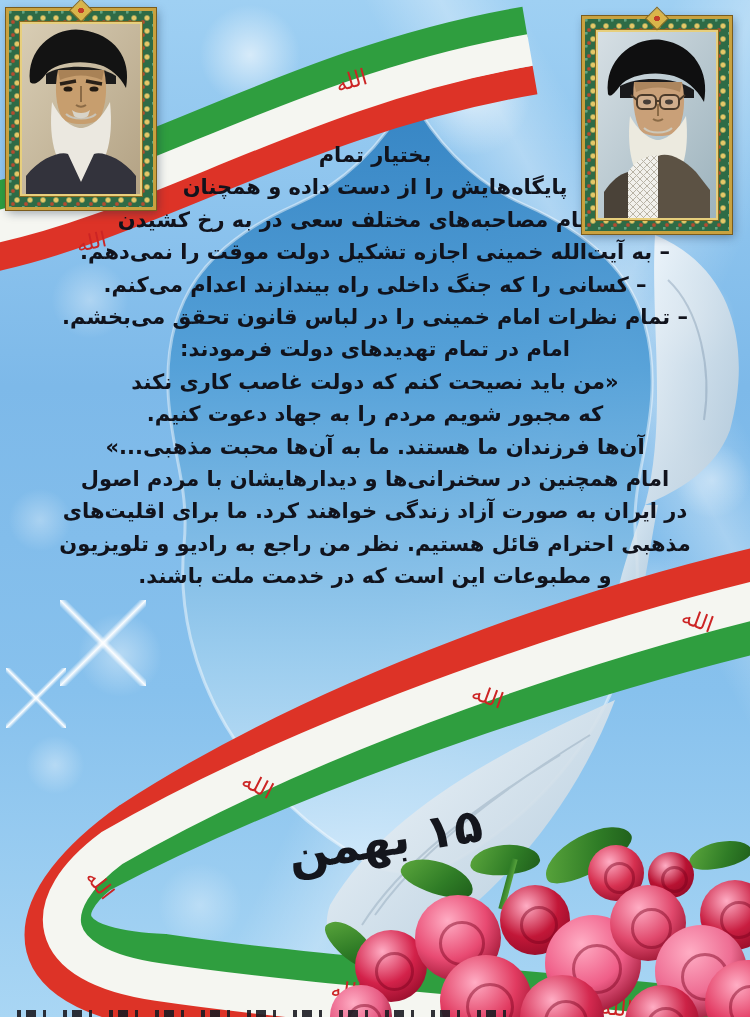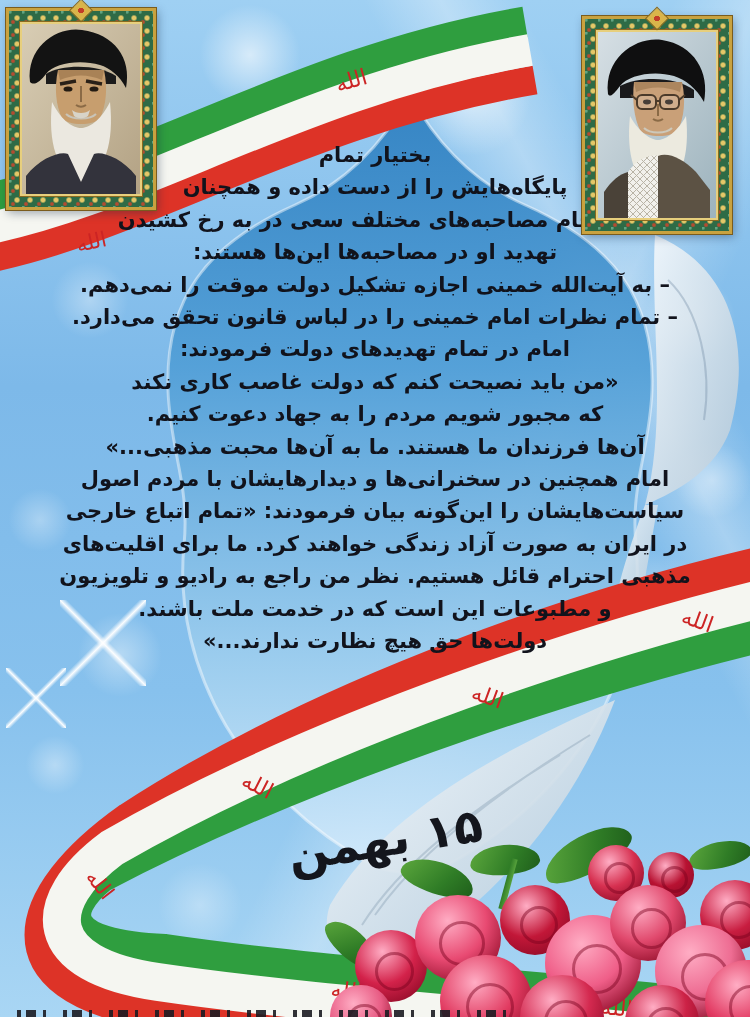--- a/index.html
+++ b/index.html
@@ -134,33 +134,31 @@
       <text x="85" y="877" font-size="21" fill="#cc2424" transform="rotate(52 85 877)">الله</text>
       <text x="330" y="996" font-size="22" fill="#cc2424" transform="rotate(7 330 996)">الله</text>
       <text x="600" y="1014" font-size="22" fill="#cc2424" transform="rotate(5 600 1014)">الله</text>
     </g>
   </svg>
 
   <div class="textblock">
     <div class="ln">بختیار تمام</div>
     <div class="ln">پایگاه‌هایش را از دست داده و همچنان</div>
     <div class="ln">با انجام مصاحبه‌های مختلف سعی در به رخ کشیدن</div>
-    <div class="ln">تهدید او در مصاحبه‌ها این‌ها هستند:</div>
     <div class="ln">– به آیت‌الله خمینی اجازه تشکیل دولت موقت را نمی‌دهم.</div>
-    <div class="ln">– تمام نظرات امام خمینی را در لباس قانون تحقق می‌دارد.</div>
+    <div class="ln">– کسانی را که جنگ داخلی راه بیندازند اعدام می‌کنم.</div>
+    <div class="ln">– تمام نظرات امام خمینی را در لباس قانون تحقق می‌بخشم.</div>
     <div class="ln">امام در تمام تهدیدهای دولت فرمودند:</div>
     <div class="ln">«من باید نصیحت کنم که دولت غاصب کاری نکند</div>
     <div class="ln">که مجبور شویم مردم را به جهاد دعوت کنیم.</div>
     <div class="ln">آن‌ها فرزندان ما هستند. ما به آن‌ها محبت مذهبی...»</div>
     <div class="ln">امام همچنین در سخنرانی‌ها و دیدارهایشان با مردم اصول</div>
-    <div class="ln">سیاست‌هایشان را این‌گونه بیان فرمودند: «تمام اتباع خارجی</div>
     <div class="ln">در ایران به صورت آزاد زندگی خواهند کرد. ما برای اقلیت‌های</div>
     <div class="ln">مذهبی احترام قائل هستیم. نظر من راجع به رادیو و تلویزیون</div>
     <div class="ln">و مطبوعات این است که در خدمت ملت باشند.</div>
-    <div class="ln">دولت‌ها حق هیچ نظارت ندارند...»</div>
   </div>
 
   <div class="date">۱۵ بهمن</div>
 
   <div class="pframe frame-left">
     <span class="crest"></span>
     <svg class="inner" width="118" height="170" viewBox="0 0 118 170">
       <defs>
         <linearGradient id="kbg" x1="0" y1="0" x2="1" y2="1">
           <stop offset="0" stop-color="#d8cdb4"></stop>

